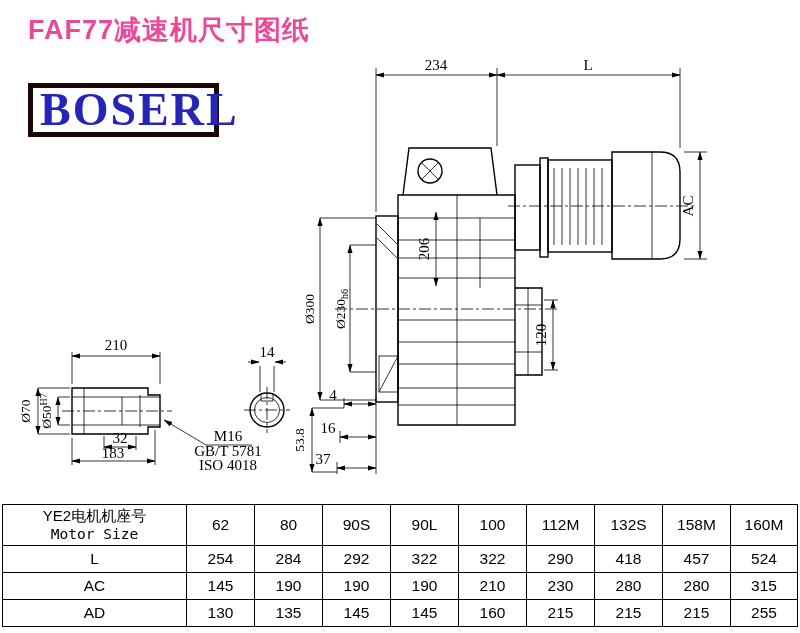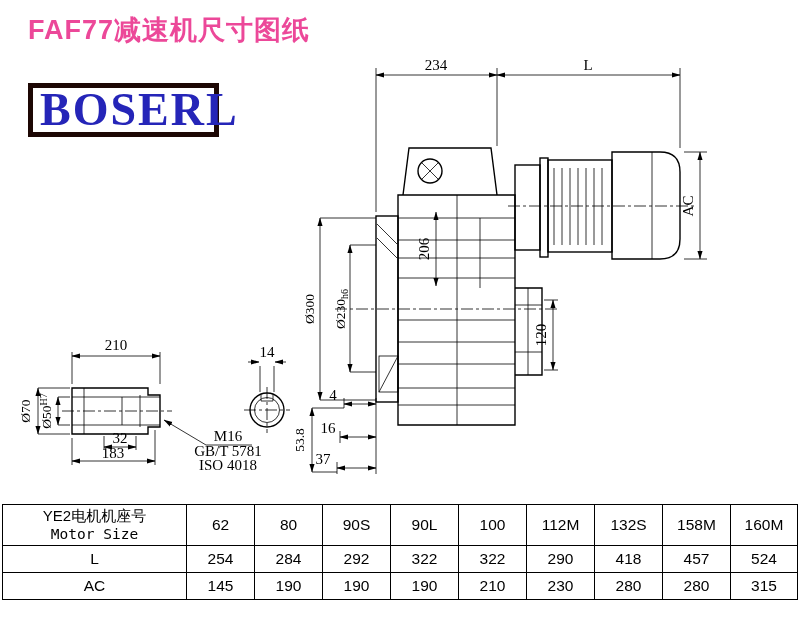--- a/index.html
+++ b/index.html
@@ -217,14 +217,26 @@
     <td>145</td>
     <td>190</td>
     <td>190</td>
     <td>190</td>
     <td>210</td>
     <td>230</td>
     <td>280</td>
     <td>280</td>
     <td>315</td>
   </tr>
+  <tr class="data-row">
+    <td>AD</td>
+    <td>130</td>
+    <td>135</td>
+    <td>145</td>
+    <td>145</td>
+    <td>160</td>
+    <td>215</td>
+    <td>215</td>
+    <td>215</td>
+    <td>255</td>
+  </tr>
 </tbody>
   </table>
 
 </body></html>

